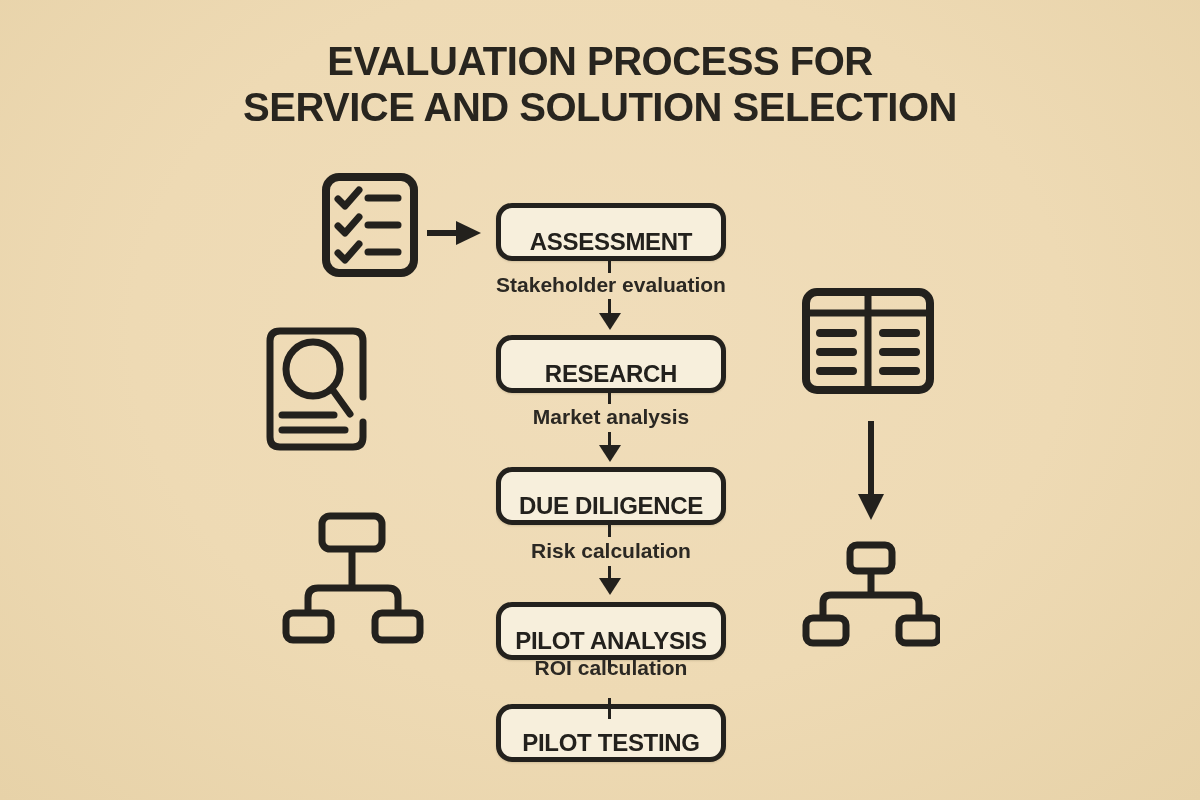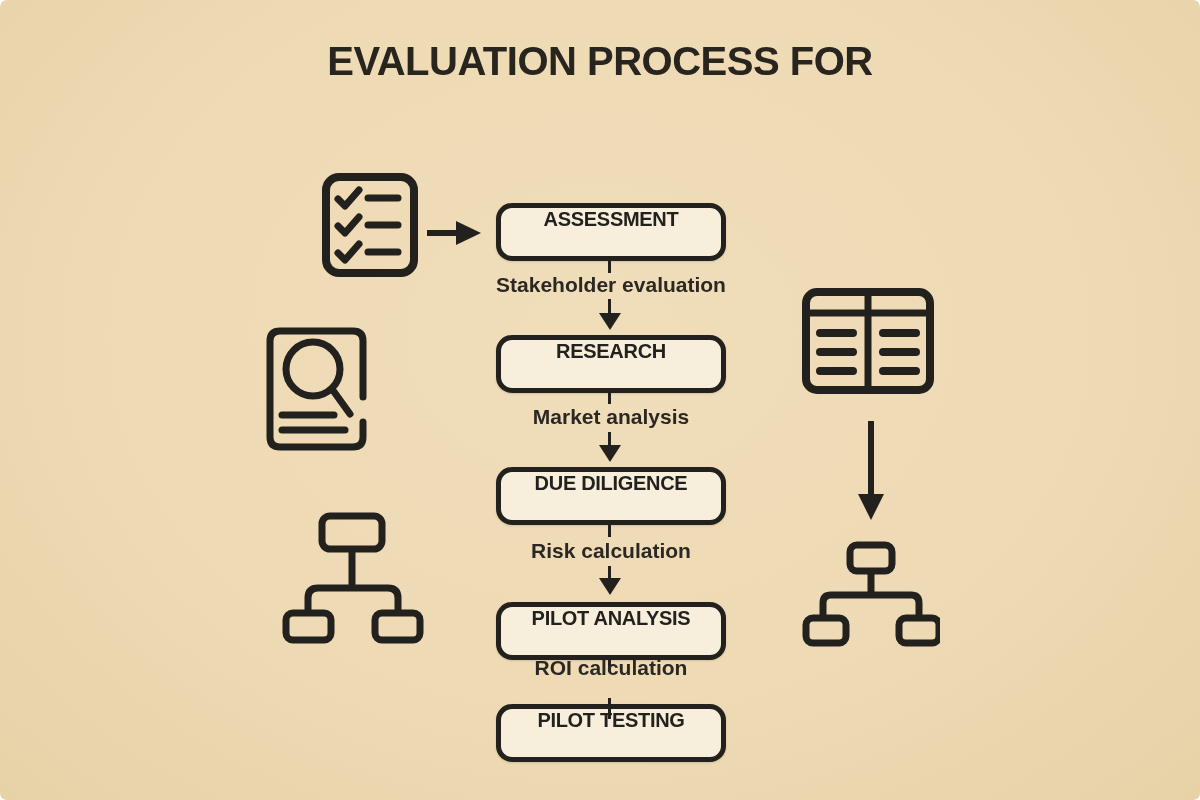--- a/index.html
+++ b/index.html
@@ -3,35 +3,34 @@
 <meta charset="utf-8">
 <style>
   html,body{margin:0;padding:0;}
   #canvas{
     position:relative;
     width:1200px;height:800px;
     background:radial-gradient(ellipse at 50% 42%, #f0ddba 0%, #eedab4 55%, #e7d2a8 100%);
     font-family:"Liberation Sans", sans-serif;
     color:#23211d;
     overflow:hidden;
-    border-radius:7px;
   }
   .title{
     position:absolute;top:38px;left:0;right:0;
     text-align:center;font-weight:bold;font-size:40px;line-height:46px;
     letter-spacing:-0.5px;color:#28251f;
   }
   .stage{
     position:absolute;left:496px;width:230px;height:58px;
     box-sizing:border-box;
     background:#f7efdc;
     border:5px solid #23211d;
     border-radius:16px;
-    display:flex;align-items:flex-start;justify-content:center;
-    font-weight:bold;font-size:20px;letter-spacing:-0.3px;
+    display:flex;align-items:flex-end;justify-content:center;
+    font-weight:bold;font-size:24px;letter-spacing:-0.3px;
     white-space:nowrap;
     box-shadow:0 1px 2px rgba(60,45,20,0.15);
   }
   .stage-assessment{top:203px}
   .stage-research{top:335px}
   .stage-due-diligence{top:467px}
   .stage-cost-analysis{top:602px}
   .stage-pilot-testing{top:704px}
   .conn-label{
     position:absolute;left:611px;transform:translateX(-50%);
@@ -46,20 +45,21 @@
   .icon{position:absolute;color:#23211d;}
   svg{display:block}
 </style>
 </head>
 <body>
 
 <div id="canvas">
 
   <div class="title">
     <div>EVALUATION PROCESS FOR</div>
+    <div>SERVICE AND SOLUTION SELECTION</div>
   </div>
 
   <div class="icon" style="top:172px;left:321px">
     <svg width="98" height="106" viewBox="0 0 98 106" fill="none" stroke="currentColor">
       <rect x="5" y="5" width="88" height="96" rx="13" stroke-width="8"></rect>
       <path d="M17 27 l7 7 l14 -16" stroke-width="7" stroke-linecap="round" stroke-linejoin="round"></path>
       <path d="M17 54 l7 7 l14 -16" stroke-width="7" stroke-linecap="round" stroke-linejoin="round"></path>
       <path d="M17 81 l7 7 l14 -16" stroke-width="7" stroke-linecap="round" stroke-linejoin="round"></path>
       <path d="M47 26 H77" stroke-width="7" stroke-linecap="round"></path>
       <path d="M47 53 H77" stroke-width="7" stroke-linecap="round"></path>

